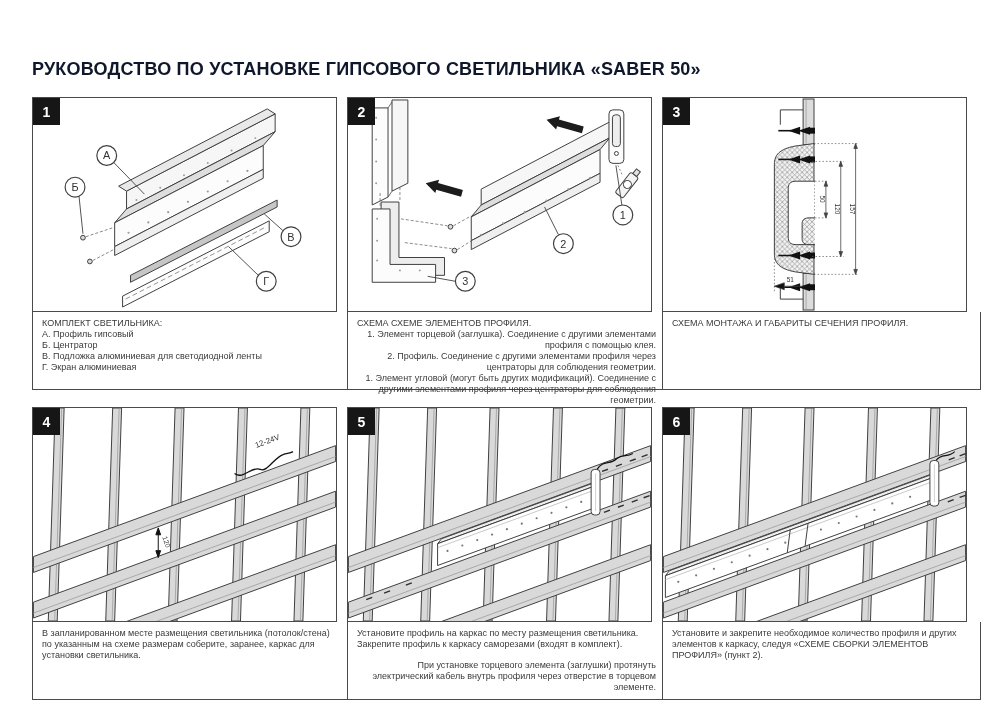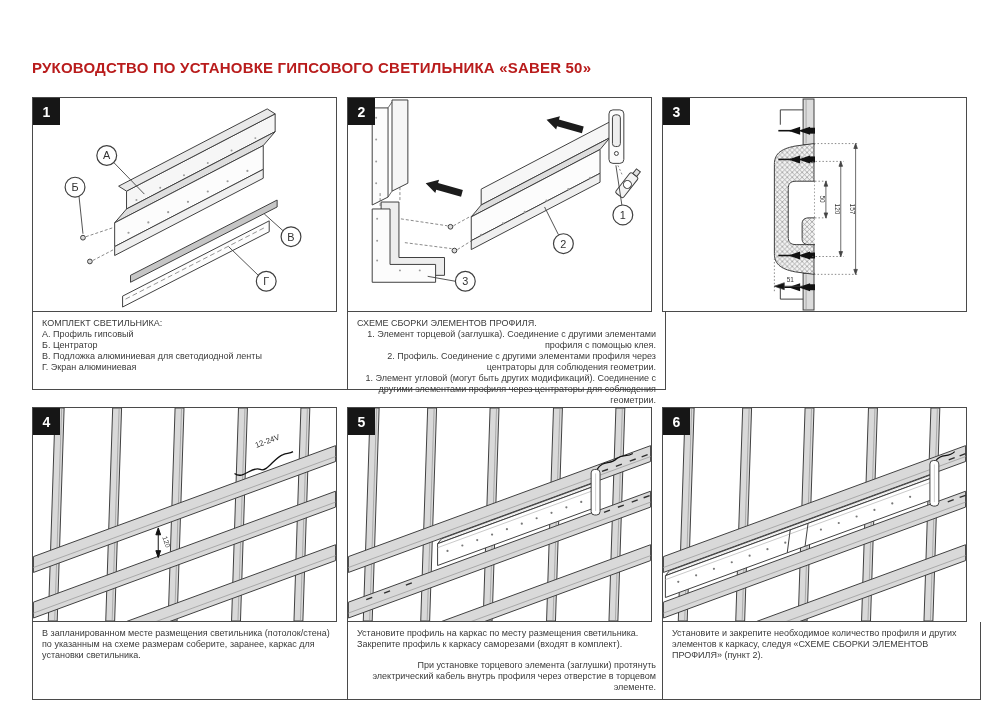--- a/index.html
+++ b/index.html
@@ -1,21 +1,21 @@
 <!DOCTYPE html>
 <html><head>
 <meta charset="utf-8">
 <style>
   html,body{margin:0;padding:0;}
   body{
     width:1000px;height:708px;background:#ffffff;position:relative;overflow:hidden;
     font-family:"Liberation Sans","DejaVu Sans",sans-serif;color:#3a3a3a;
   }
   .page-title{
-    position:absolute;left:32px;top:59px;font-size:15px;font-weight:bold;color:#b91c1c;
+    position:absolute;left:32px;top:59px;font-size:18px;font-weight:bold;color:#0f172a;
     letter-spacing:.2px;white-space:nowrap;
   }
   .grid{
     position:absolute;left:32px;top:97px;
     display:grid;grid-template-columns:repeat(3,305px);grid-column-gap:10px;grid-row-gap:17px;
   }
   .panel{width:305px;height:293px;position:relative;}
   .panel-image{
     box-sizing:border-box;width:305px;height:215px;border:1px solid #4a4a4a;background:#fff;position:relative;
   }
@@ -182,21 +182,21 @@
           <circle cx="277" cy="118" r="10"></circle>
           <circle cx="217" cy="147" r="10"></circle>
           <circle cx="118" cy="185" r="10"></circle>
         </g>
         <text class="callout-text" x="277" y="122" text-anchor="middle">1</text>
         <text class="callout-text" x="217" y="151" text-anchor="middle">2</text>
         <text class="callout-text" x="118" y="189" text-anchor="middle">3</text>
       </svg>
     </div>
     <div class="panel-text">
-      <div class="line">СХЕМЕ СБОРКИ ЭЛЕМЕНТОВ ПРОФИЛЯ.</div>
+      <div class="line">СХЕМА СХЕМЕ ЭЛЕМЕНТОВ ПРОФИЛЯ.</div>
       <div class="hang">1. Элемент торцевой (заглушка). Соединение с другими элементами профиля с помощью клея.</div>
       <div class="hang">2. Профиль. Соединение с другими элементами профиля через центраторы для соблюдения геометрии.</div>
       <div class="hang">1. Элемент угловой (могут быть других модификаций). Соединение с другими элементами профиля через центраторы для соблюдения геометрии.</div>
     </div>
   </div>
 
   <div class="panel">
     <div class="panel-image">
       <div class="badge">3</div>
       <svg viewBox="0 0 305 215">
@@ -265,20 +265,23 @@
             <polygon points="194,178 192.2,173 195.8,173"></polygon>
           <line x1="112" y1="190" x2="141" y2="190"></line>
             <polygon points="112,190 122,186.5 122,193.5" fill="#111"></polygon>
         </g>
         <text class="dim-text" x="158" y="102" text-anchor="middle" transform="rotate(90 158,102)">50</text>
         <text class="dim-text" x="173" y="112" text-anchor="middle" transform="rotate(90 173,112)">120</text>
         <text class="dim-text" x="188" y="112" text-anchor="middle" transform="rotate(90 188,112)">157</text>
         <text class="dim-text" x="128" y="186" text-anchor="middle">51</text>
       </svg>
     </div>
+    <div class="panel-text">
+      <div class="line">СХЕМА МОНТАЖА И ГАБАРИТЫ СЕЧЕНИЯ ПРОФИЛЯ.</div>
+    </div>
   </div>
 
   <div class="panel">
     <div class="panel-image">
       <div class="badge">4</div>
       <svg viewBox="0 0 305 215">
         <g fill="#d9d9d9" stroke="#3f3f3f" stroke-width="1">
           <polygon points="22,0 31,0 24,215 15,215"></polygon>
             <polygon points="80,0 89,0 82,215 73,215"></polygon>
           <polygon points="143,0 152,0 145,215 136,215"></polygon>

